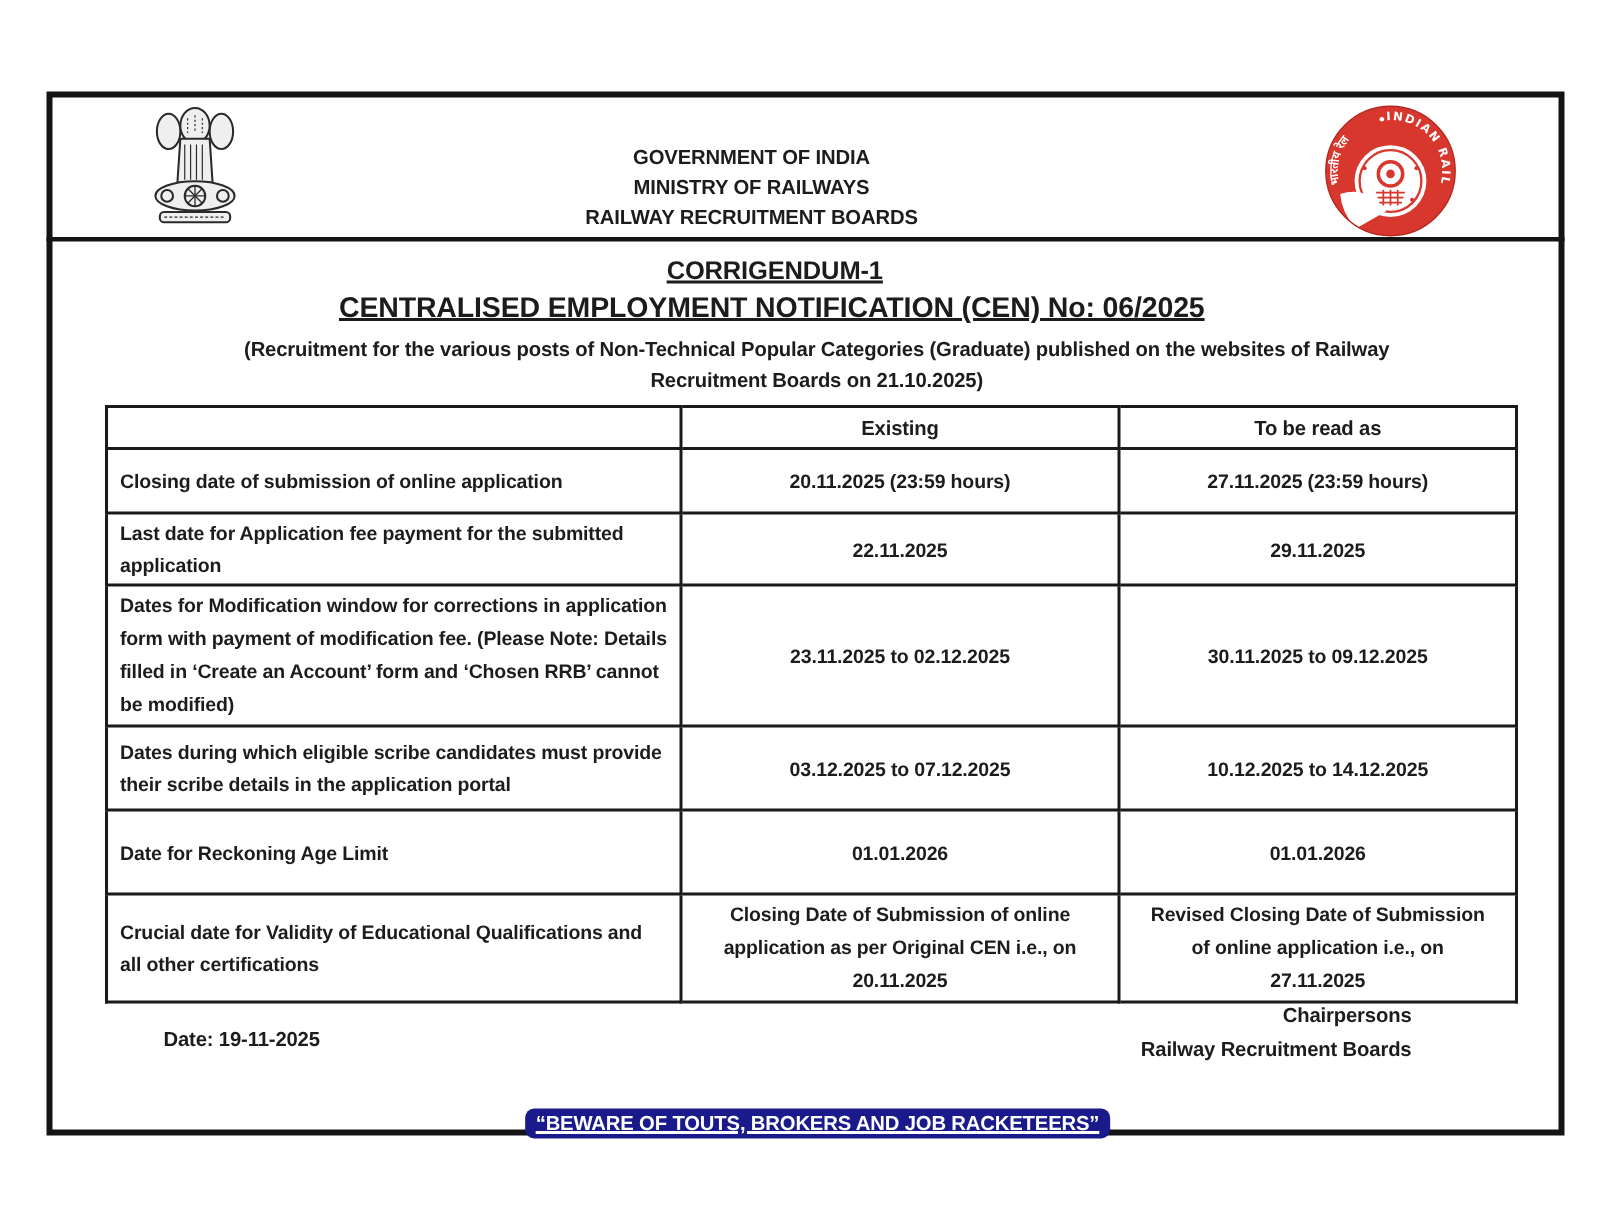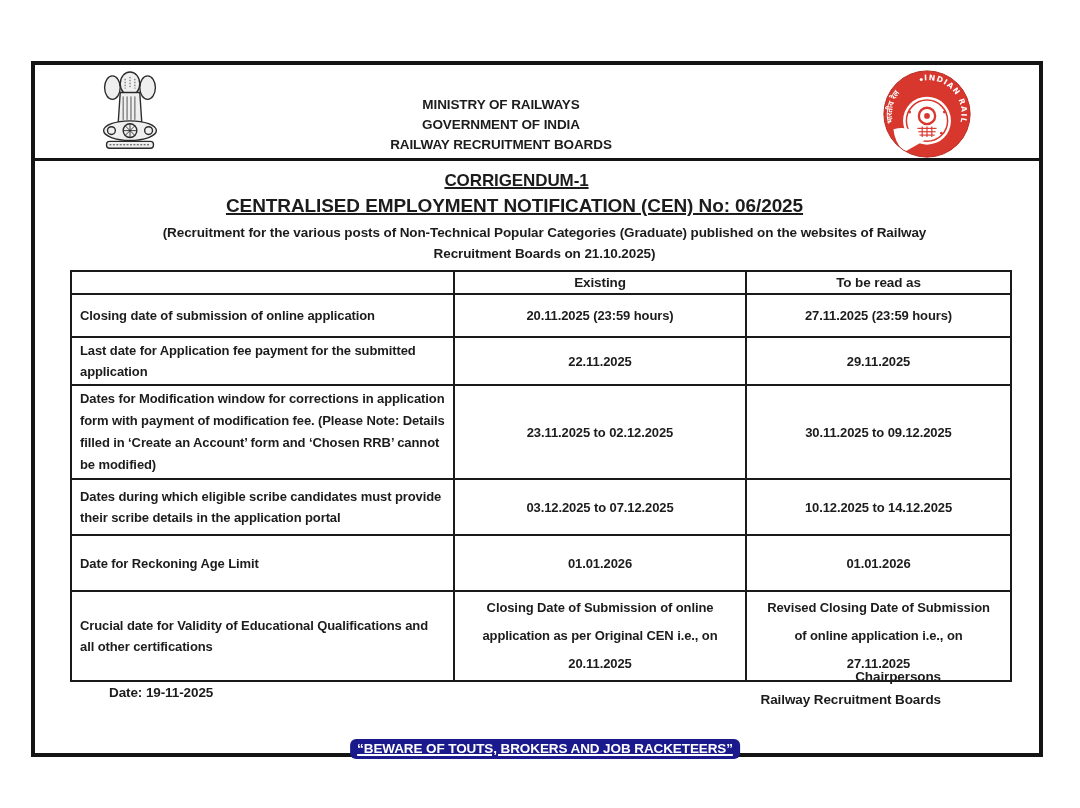--- a/index.html
+++ b/index.html
@@ -112,21 +112,21 @@
   .col-exist   { width: 292px; }
   .col-revised { width: 265px; }
 
   tr.caption-row td {
     height: 23px;
     text-align: center;
     font-size: 13px;
     padding: 1px 4px;
   }
   tr.colhead-row td {
-    height: 23px;
+    height: 28px;
     text-align: center;
     font-size: 13.5px;
     padding: 1px 4px;
   }
   td.label-cell {
     text-align: left;
     padding-left: 11px;
     padding-right: 10px;
     line-height: 21px;
   }
@@ -134,21 +134,21 @@
   td.value-cell {
     text-align: center;
     line-height: 21px;
   }
   tr.r1 td { height: 43px; }
   tr.r2 td { height: 42px; }
   tr.r3 td { height: 70px; }
   tr.r4 td { height: 56px; }
   tr.r5 td { height: 56px; }
   tr.r6 td { height: 67px; }
-  tr.r6 td.value-cell { padding: 2px 16px; line-height: 28px; }
+  tr.r6 td.value-cell { padding: 2px 16px; line-height: 22px; }
 
   
   .footer-date {
     position: absolute;
     left: 74px;
     top: 620px;
     font-size: 13.5px;
   }
   .footer-sign {
     position: absolute;
@@ -243,22 +243,22 @@
         <circle cx="66" cy="46" r="1.4"></circle>
         <circle cx="33" cy="68" r="1.4"></circle>
         <circle cx="63" cy="68" r="1.4"></circle>
       </g>
       <path d="M13 64 Q32 58 45 76 L24 88 Q14 77 13 64 Z" fill="#ffffff"></path>
       <circle cx="48" cy="48" r="45" fill="none" stroke="#b5281f" stroke-width="1"></circle>
     </svg>
   </div>
 
   <div class="header-text">
+    <div>GOVERNMENT OF INDIA</div>
     <div>MINISTRY OF RAILWAYS</div>
-    <div>GOVERNMENT OF INDIA</div>
     <div>RAILWAY RECRUITMENT BOARDS</div>
   </div>
 
   <div class="header-divider"></div>
 
   <div class="title-block">
     <div class="title-corrigendum">CORRIGENDUM-1</div>
     <div class="title-cen"><span>CENTRALISED EMPLOYMENT NOTIFICATION (CEN) No: 06/2025</span></div>
     <div class="title-subtitle">(Recruitment for the various posts of Non-Technical Popular Categories (Graduate) published on the websites of Railway Recruitment Boards on 21.10.2025)</div>
   </div>

